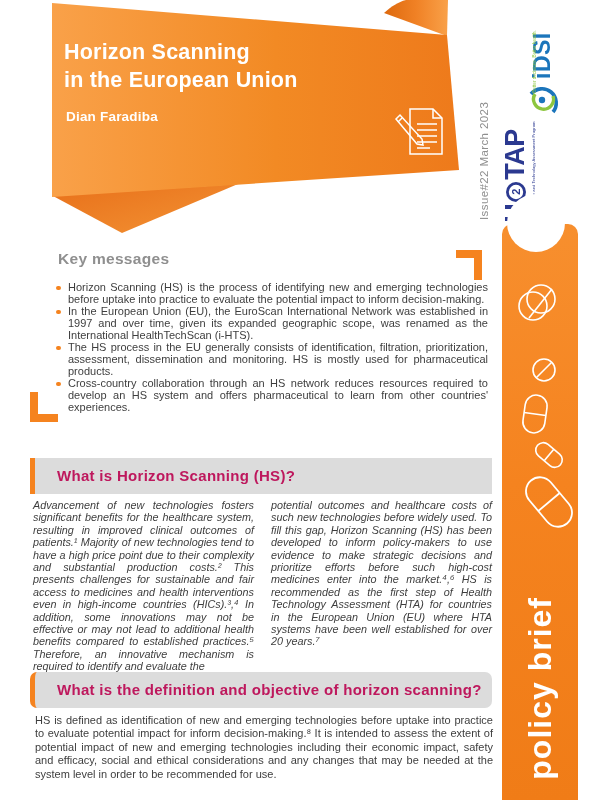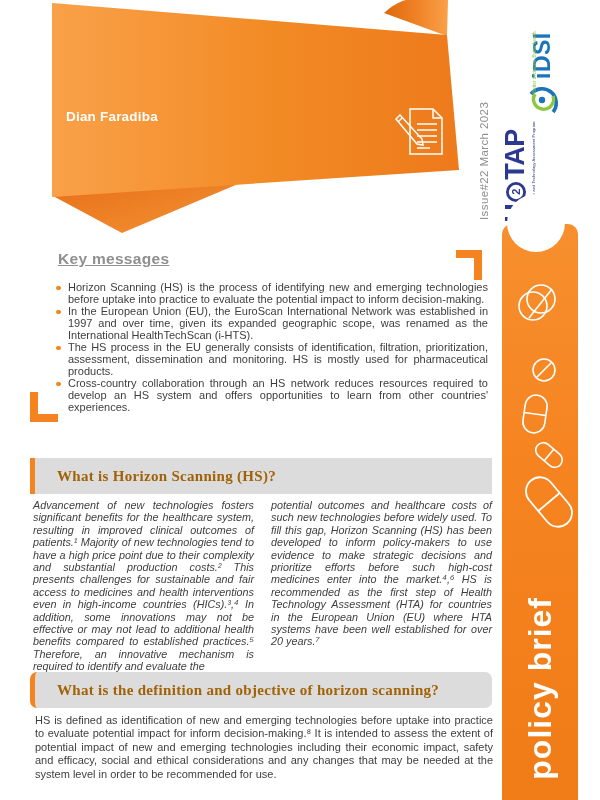--- a/index.html
+++ b/index.html
@@ -30,35 +30,35 @@
   .idsi-wrap { left:520px; top:28px; width:44px; height:94px; }
   .idsi-inner { width:94px; height:44px; left:-25px; top:25px; display:flex; align-items:center; gap:3px; }
   .idsi-text { color:#1B75BB; font-weight:bold; font-size:23px; letter-spacing:0.5px; line-height:1; }
   .idsi-tag { position:absolute; right:-2px; top:1px; color:#8DC63F; font-size:4.6px; white-space:nowrap; }
   .hitap-wrap { left:502px; top:124px; width:50px; height:104px; }
   .hitap-inner { width:104px; height:50px; left:-27px; top:27px; text-align:center; }
   .hitap-word { display:flex; align-items:center; justify-content:center; gap:1px; color:#2B3990; font-weight:bold; font-size:27px; line-height:1; letter-spacing:-0.5px; }
   .hitap-tag { color:#2B3990; font-size:4.2px; white-space:nowrap; margin-top:2px; }
   
   .bracket { position:absolute; background:#F5831F; }
-  .km-title { position:absolute; left:58px; top:250px; color:#8F8F8F; font-weight:600; font-size:15.5px; letter-spacing:0.3px;text-decoration:underline; }
+  .km-title { position:absolute; left:58px; top:250px; color:#8F8F8F; font-weight:600; font-size:15.5px; letter-spacing:0.3px; }
   .km-list { position:absolute; left:55px; top:281px; width:433px; list-style:none; }
   .km-list li {
     position:relative; padding-left:13px; font-size:11px; line-height:12px;
     color:#3E3E3E; text-align:justify;
   }
   .km-list li::before {
     content:""; position:absolute; left:1px; top:4.5px; width:4.5px; height:4.5px;
     border-radius:50%; background:#F5831F;
   }
   
   .sec-header {
     position:absolute; left:30px; width:462px; height:36px; background:#DCDCDC;
-    border-left:5px solid #F5831F; color:#a16207; font-weight:600; font-size:15px;
-    line-height:36px; padding-left:22px; letter-spacing:0.3px; white-space:nowrap;font-family:Liberation Serif, serif;
+    border-left:5px solid #F5831F; color:#be185d; font-weight:600; font-size:15px;
+    line-height:36px; padding-left:22px; letter-spacing:0.3px; white-space:nowrap;
   }
   .sec1 { top:458px; } .sec2 { top:672px;border-radius:7px; }
   
   .cols { position:absolute; left:33px; top:499px; width:460px; display:flex; gap:17px;font-style:italic; }
   .col { width:221px; font-size:10.8px; line-height:12.4px; text-align:justify; color:#3E3E3E; }
   .para2 {
     position:absolute; left:35px; top:714px; width:458px; font-size:11px;
     line-height:13.4px; text-align:justify; color:#3E3E3E;
   }
   
@@ -101,20 +101,24 @@
       <linearGradient id="gFold" x1="0" y1="0" x2="1" y2="1">
         <stop offset="0" stop-color="#E8701A"></stop>
         <stop offset="1" stop-color="#F39334"></stop>
       </linearGradient>
     </defs>
     <path d="M384,13 C392,6 398,2 406,0 L448,0 L447,36 Z" fill="url(#gFlag)"></path>
     <path d="M53,196 L238,184 L122,233 Z" fill="url(#gFold)"></path>
     <path d="M52,3 L447,35 L459,170 L52,197 Z" fill="url(#gBand)"></path>
   </svg>
 
+  <div class="banner-title">
+    <div>Horizon Scanning</div>
+    <div>in the European Union</div>
+  </div>
 
   <div class="banner-authors">
     <div>Dian Faradiba</div>
   </div>
 
   <svg class="doc-icon" width="54" height="52" viewBox="0 0 54 52" fill="none" stroke="#ffffff" stroke-width="1.5">
     <path d="M18,3 H41 L50,12 V48 H18 Z"></path>
     <path d="M41,3 V12 H50"></path>
     <line x1="25" y1="18" x2="45" y2="18"></line>
     <line x1="25" y1="24" x2="45" y2="24"></line>
@@ -159,21 +163,21 @@
   <div class="bracket" style="left:456px; top:250px; width:26px; height:8px;"></div>
   <div class="bracket" style="left:474px; top:250px; width:8px; height:30px;"></div>
   <div class="bracket" style="left:30px; top:392px; width:8px; height:30px;"></div>
   <div class="bracket" style="left:30px; top:414px; width:28px; height:8px;"></div>
 
   <div class="km-title">Key messages</div>
   <ul class="km-list">
     <li>Horizon Scanning (HS) is the process of identifying new and emerging technologies before uptake into practice to evaluate the potential impact to inform decision-making.</li>
     <li>In the European Union (EU), the EuroScan International Network was established in 1997 and over time, given its expanded geographic scope, was renamed as the International HealthTechScan (i-HTS).</li>
     <li>The HS process in the EU generally consists of identification, filtration, prioritization, assessment, dissemination and monitoring. HS is mostly used for pharmaceutical products.</li>
-    <li>Cross-country collaboration through an HS network reduces resources required to develop an HS system and offers opportunities to learn from other countries' experiences.</li>
+    <li>Cross-country collaboration through an HS network reduces resources required to develop an HS system and offers pharmaceutical to learn from other countries' experiences.</li>
   </ul>
 
   <div class="sec-header sec1">What is Horizon Scanning (HS)?</div>
   <div class="cols">
     <div class="col">Advancement of new technologies fosters significant benefits for the healthcare system, resulting in improved clinical outcomes of patients.¹ Majority of new technologies tend to have a high price point due to their complexity and substantial production costs.² This presents challenges for sustainable and fair access to medicines and health interventions even in high-income countries (HICs).³,⁴ In addition, some innovations may not be effective or may not lead to additional health benefits compared to established practices.⁵ Therefore, an innovative mechanism is required to identify and evaluate the</div>
     <div class="col">potential outcomes and healthcare costs of such new technologies before widely used. To fill this gap, Horizon Scanning (HS) has been developed to inform policy-makers to use evidence to make strategic decisions and prioritize efforts before such high-cost medicines enter into the market.⁴,⁶ HS is recommended as the first step of Health Technology Assessment (HTA) for countries in the European Union (EU) where HTA systems have been well established for over 20 years.⁷</div>
   </div>
 
   <div class="sec-header sec2">What is the definition and objective of horizon scanning?</div>
   <div class="para2">HS is defined as identification of new and emerging technologies before uptake into practice  to evaluate potential impact for inform decision-making.⁸ It is intended to assess the extent of potential impact of new and emerging technologies including their economic impact, safety and efficacy, social and ethical considerations and any changes that may be needed at the system level in order to be recommended for use.</div>

